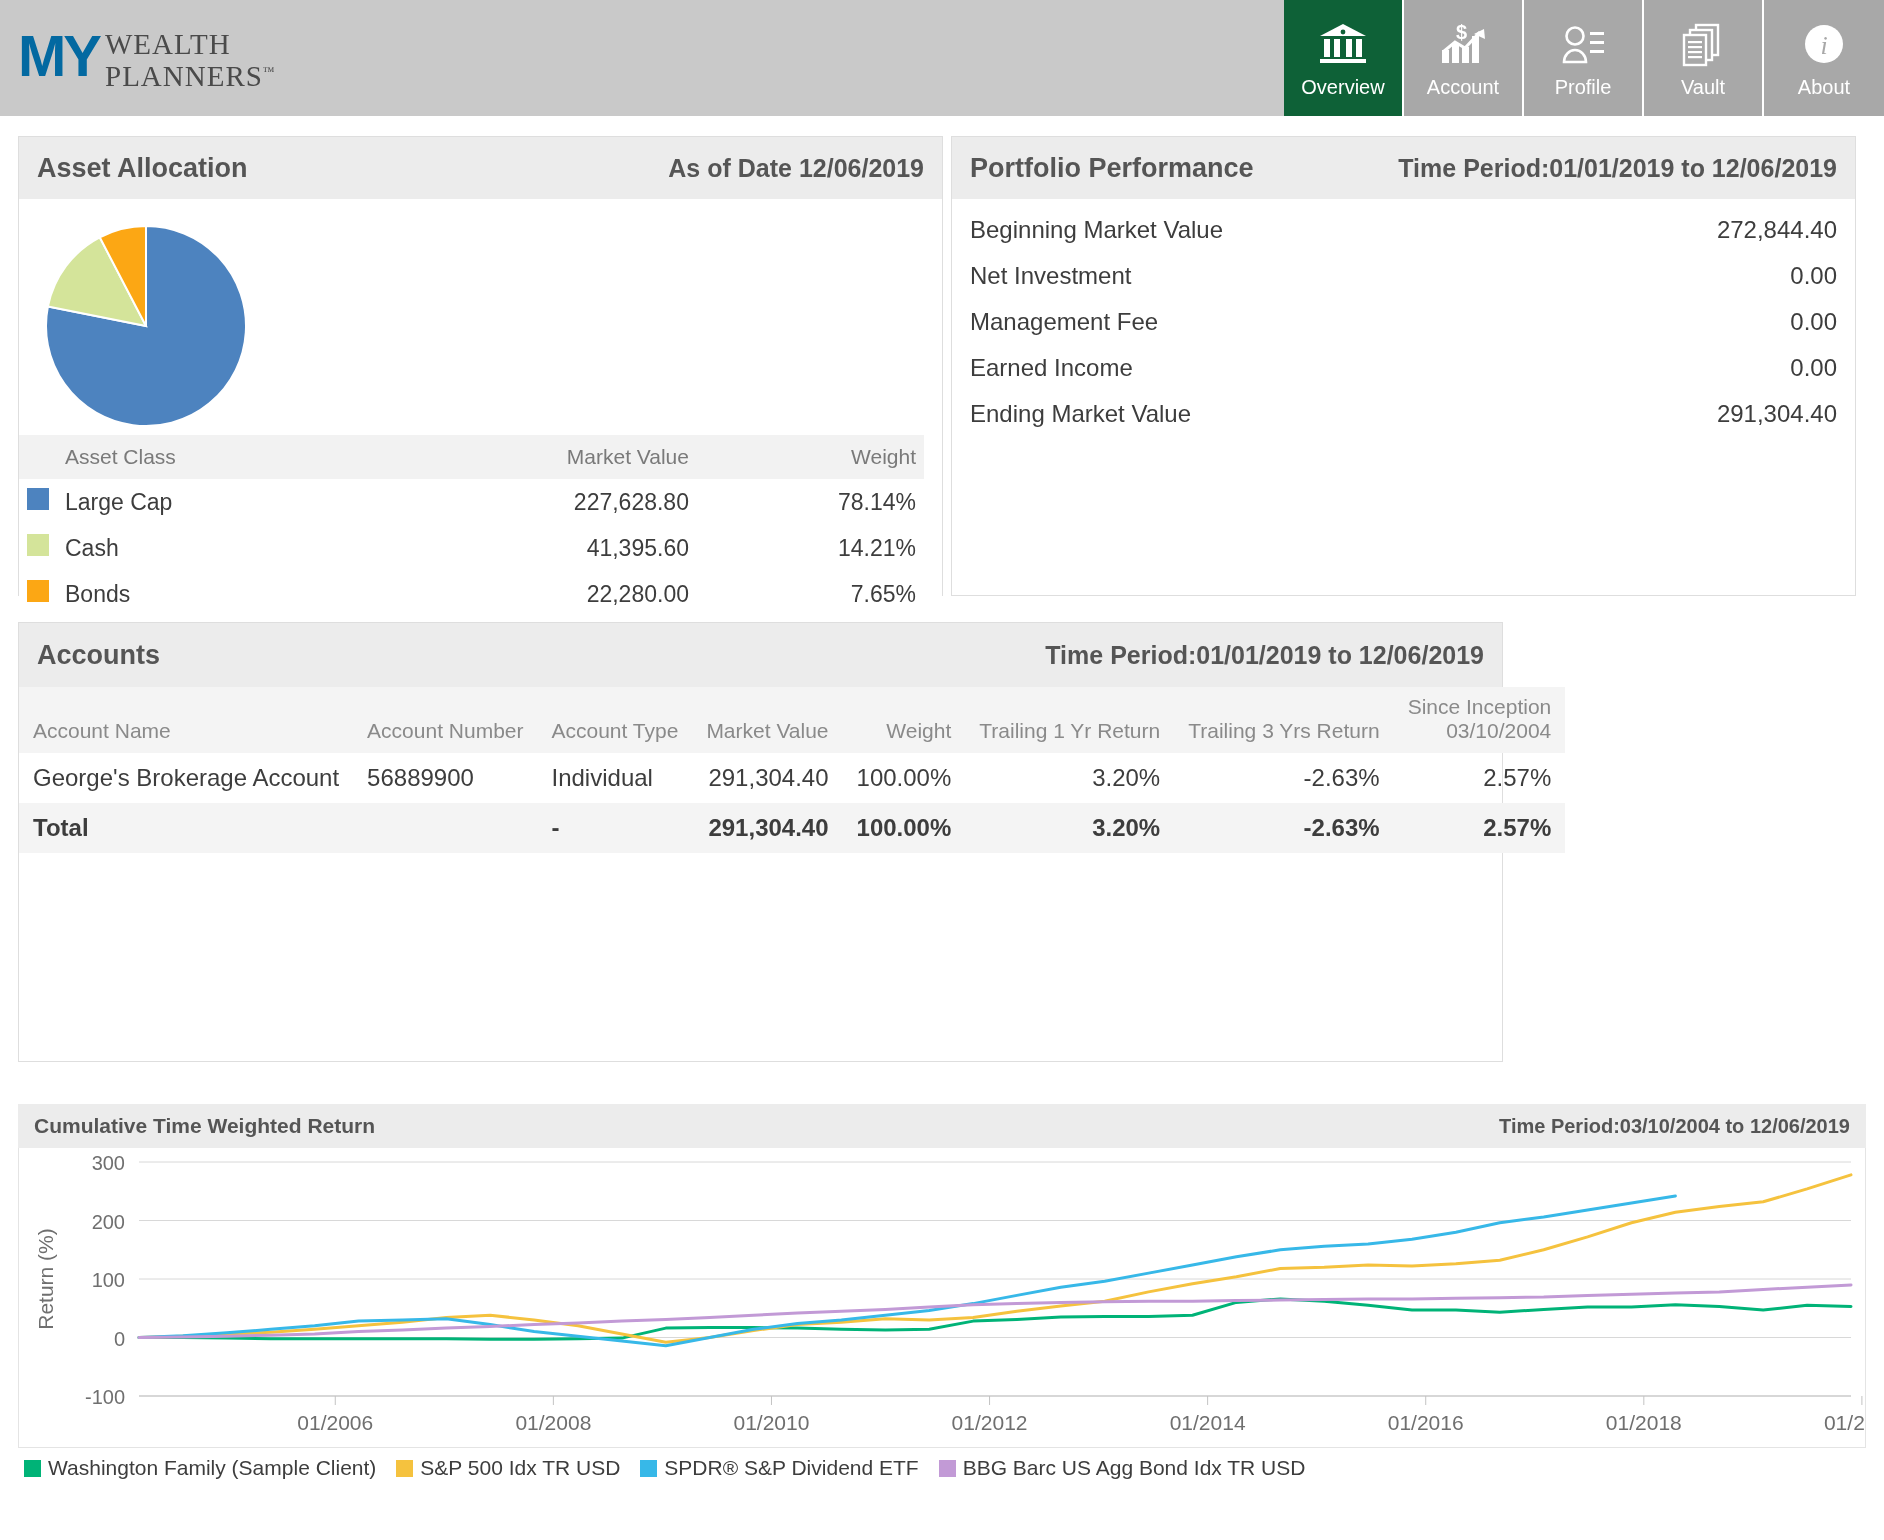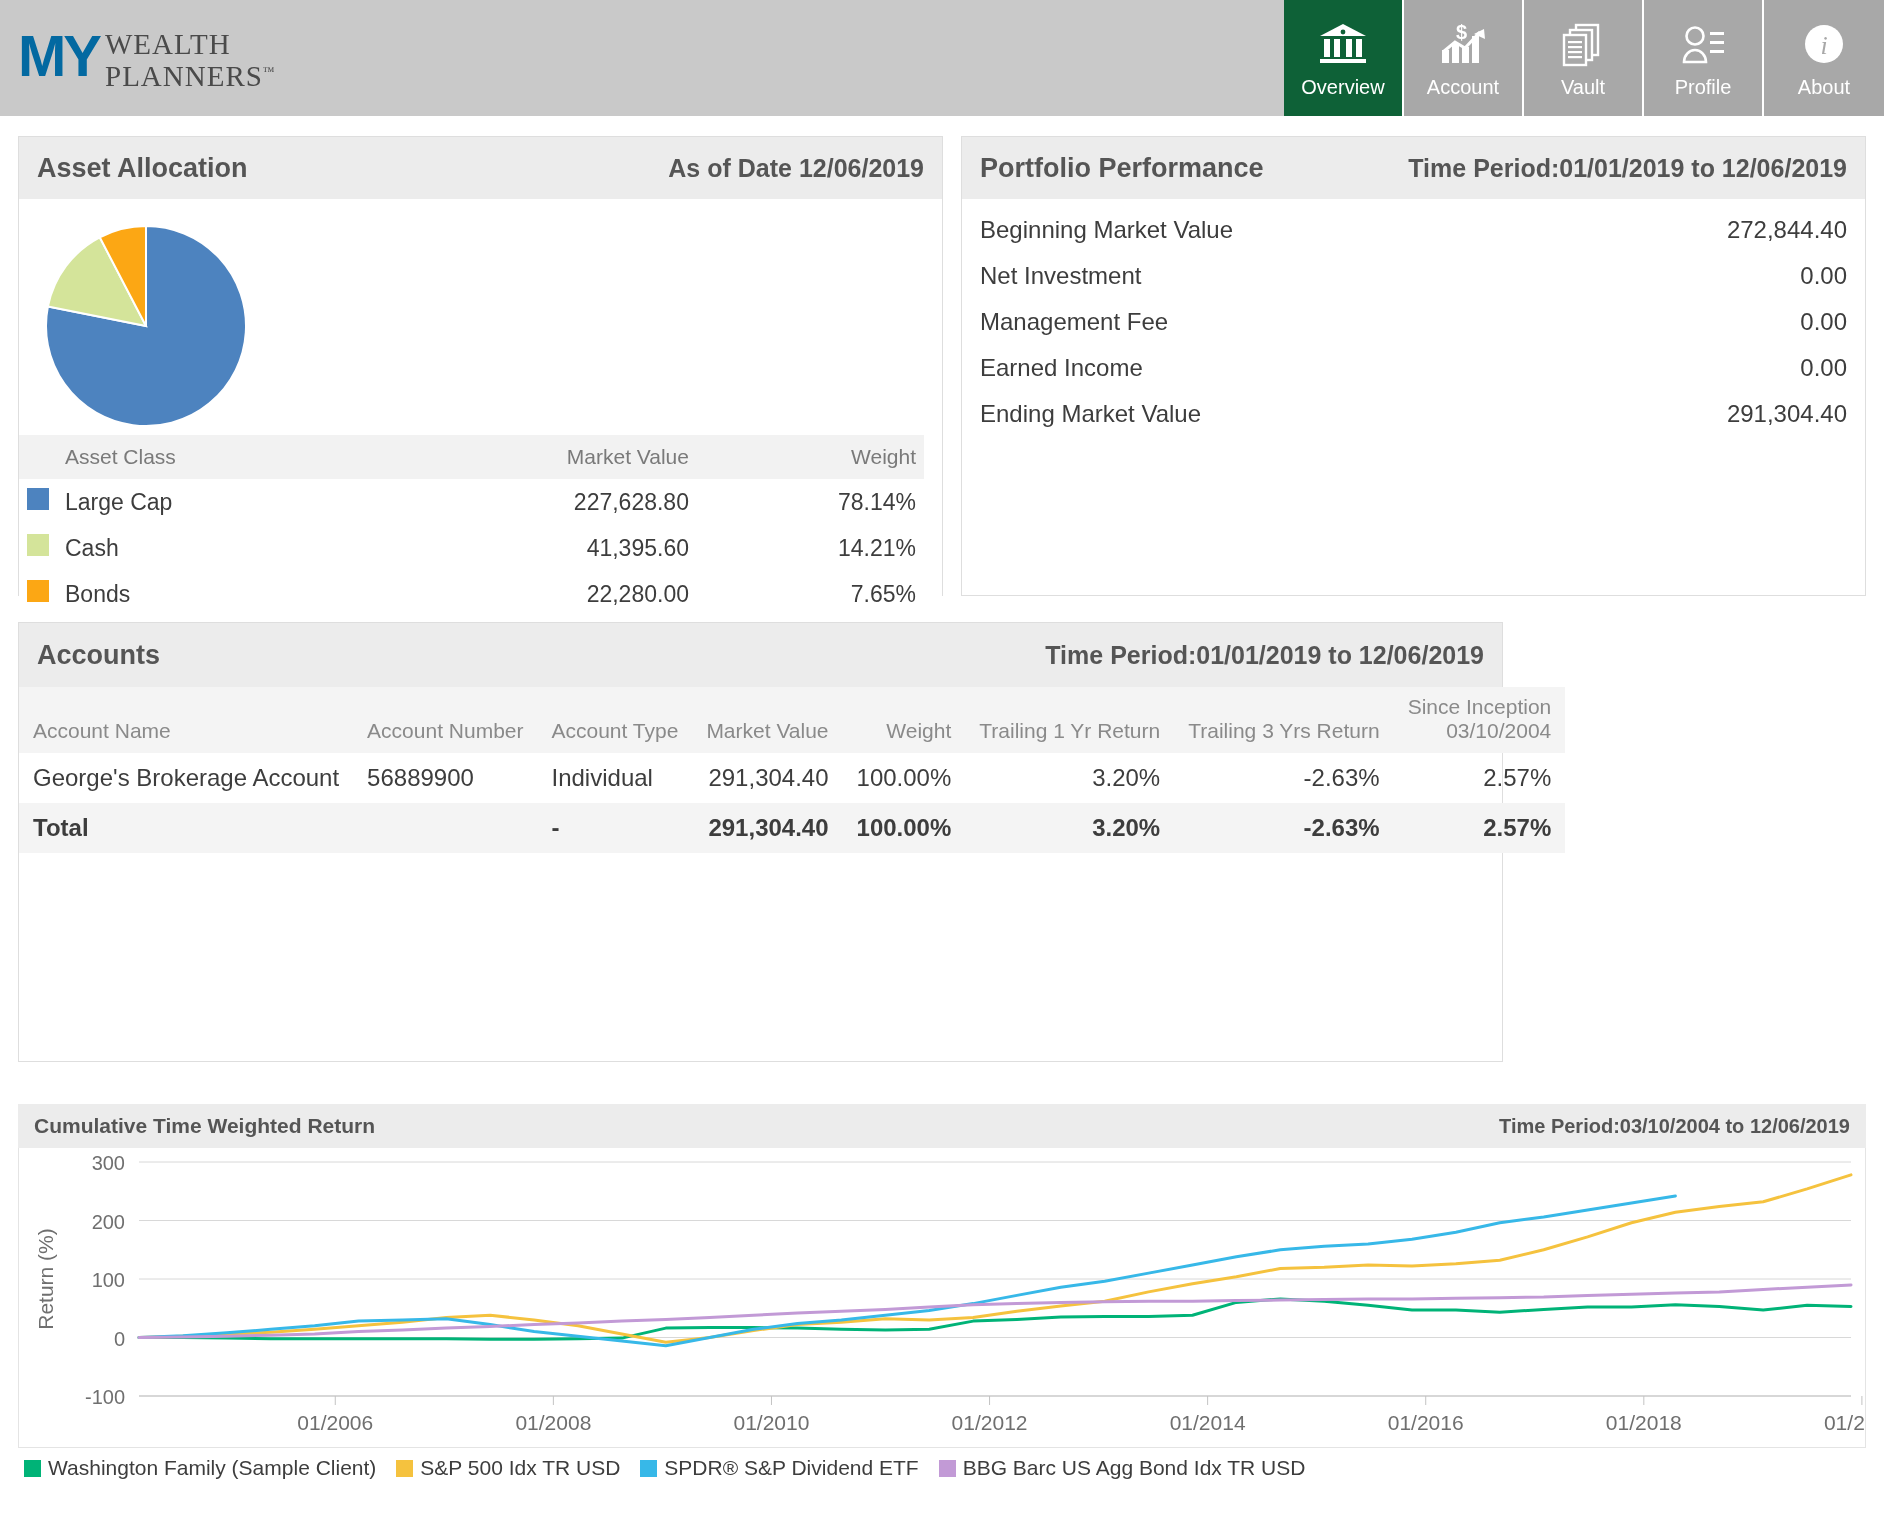--- a/index.html
+++ b/index.html
@@ -63,21 +63,21 @@
     cursor: pointer;
   }
   .nav-item:last-child { border-right: none; }
   .nav-item.active { background: #0e6137; }
   .nav-icon { height: 54px; display:flex; align-items:center; justify-content:center; }
   .nav-label { font-size: 20px; margin-top: 4px; }
 
   
   .row-top {
     display: flex;
-    gap: 18px;
+    gap: 8px;
     padding: 0 18px;
     margin-top: 20px;
   }
   .panel {
     border: 1px solid #dedede;
     background: #ffffff;
   }
   .panel-head {
     background: #ececec;
     height: 62px;
@@ -227,43 +227,43 @@
             <polyline points="5,30 17,20 27,26 42,10" stroke="#fff" stroke-width="3" fill="none"></polyline>
             <polygon points="46,7 47,17 36,12" fill="#fff"></polygon>
           </svg>
       </span>
       <span class="nav-label">Account</span>
     </div>
 
     <div class="nav-item">
       <span class="nav-icon">
         <svg width="50" height="46" viewBox="0 0 50 46">
+            <circle cx="17" cy="14" r="8.5" fill="none" stroke="#fff" stroke-width="2.6"></circle>
+            <path d="M6 40 A11 12 0 0 1 28 40 Z" fill="none" stroke="#fff" stroke-width="2.6"></path>
+            <rect x="32" y="10" width="14" height="3" fill="#fff"></rect>
+            <rect x="32" y="19" width="14" height="3" fill="#fff"></rect>
+            <rect x="32" y="28" width="14" height="3" fill="#fff"></rect>
+          </svg>
+      </span>
+      <span class="nav-label">Profile</span>
+    </div>
+
+    <div class="nav-item">
+      <span class="nav-icon">
+        <svg width="50" height="46" viewBox="0 0 50 46">
             <rect x="18" y="3" width="22" height="30" fill="none" stroke="#fff" stroke-width="2.4"></rect>
             <rect x="12" y="8" width="22" height="30" fill="#a8a8a8" stroke="#fff" stroke-width="2.4"></rect>
             <rect x="6" y="13" width="22" height="30" fill="#a8a8a8" stroke="#fff" stroke-width="2.4"></rect>
             <rect x="10" y="19" width="14" height="2.2" fill="#fff"></rect>
             <rect x="10" y="24" width="14" height="2.2" fill="#fff"></rect>
             <rect x="10" y="29" width="14" height="2.2" fill="#fff"></rect>
             <rect x="10" y="34" width="14" height="2.2" fill="#fff"></rect>
           </svg>
       </span>
       <span class="nav-label">Vault</span>
-    </div>
-
-    <div class="nav-item">
-      <span class="nav-icon">
-        <svg width="50" height="46" viewBox="0 0 50 46">
-            <circle cx="17" cy="14" r="8.5" fill="none" stroke="#fff" stroke-width="2.6"></circle>
-            <path d="M6 40 A11 12 0 0 1 28 40 Z" fill="none" stroke="#fff" stroke-width="2.6"></path>
-            <rect x="32" y="10" width="14" height="3" fill="#fff"></rect>
-            <rect x="32" y="19" width="14" height="3" fill="#fff"></rect>
-            <rect x="32" y="28" width="14" height="3" fill="#fff"></rect>
-          </svg>
-      </span>
-      <span class="nav-label">Profile</span>
     </div>
 
     <div class="nav-item">
       <span class="nav-icon">
         <svg width="50" height="46" viewBox="0 0 50 46">
             <circle cx="25" cy="22" r="19" fill="#fff"></circle>
             <text x="25" y="32" text-anchor="middle" font-size="26" font-style="italic" font-family="Liberation Serif, serif" fill="#a8a8a8">i</text>
           </svg>
       </span>
       <span class="nav-label">About</span>

